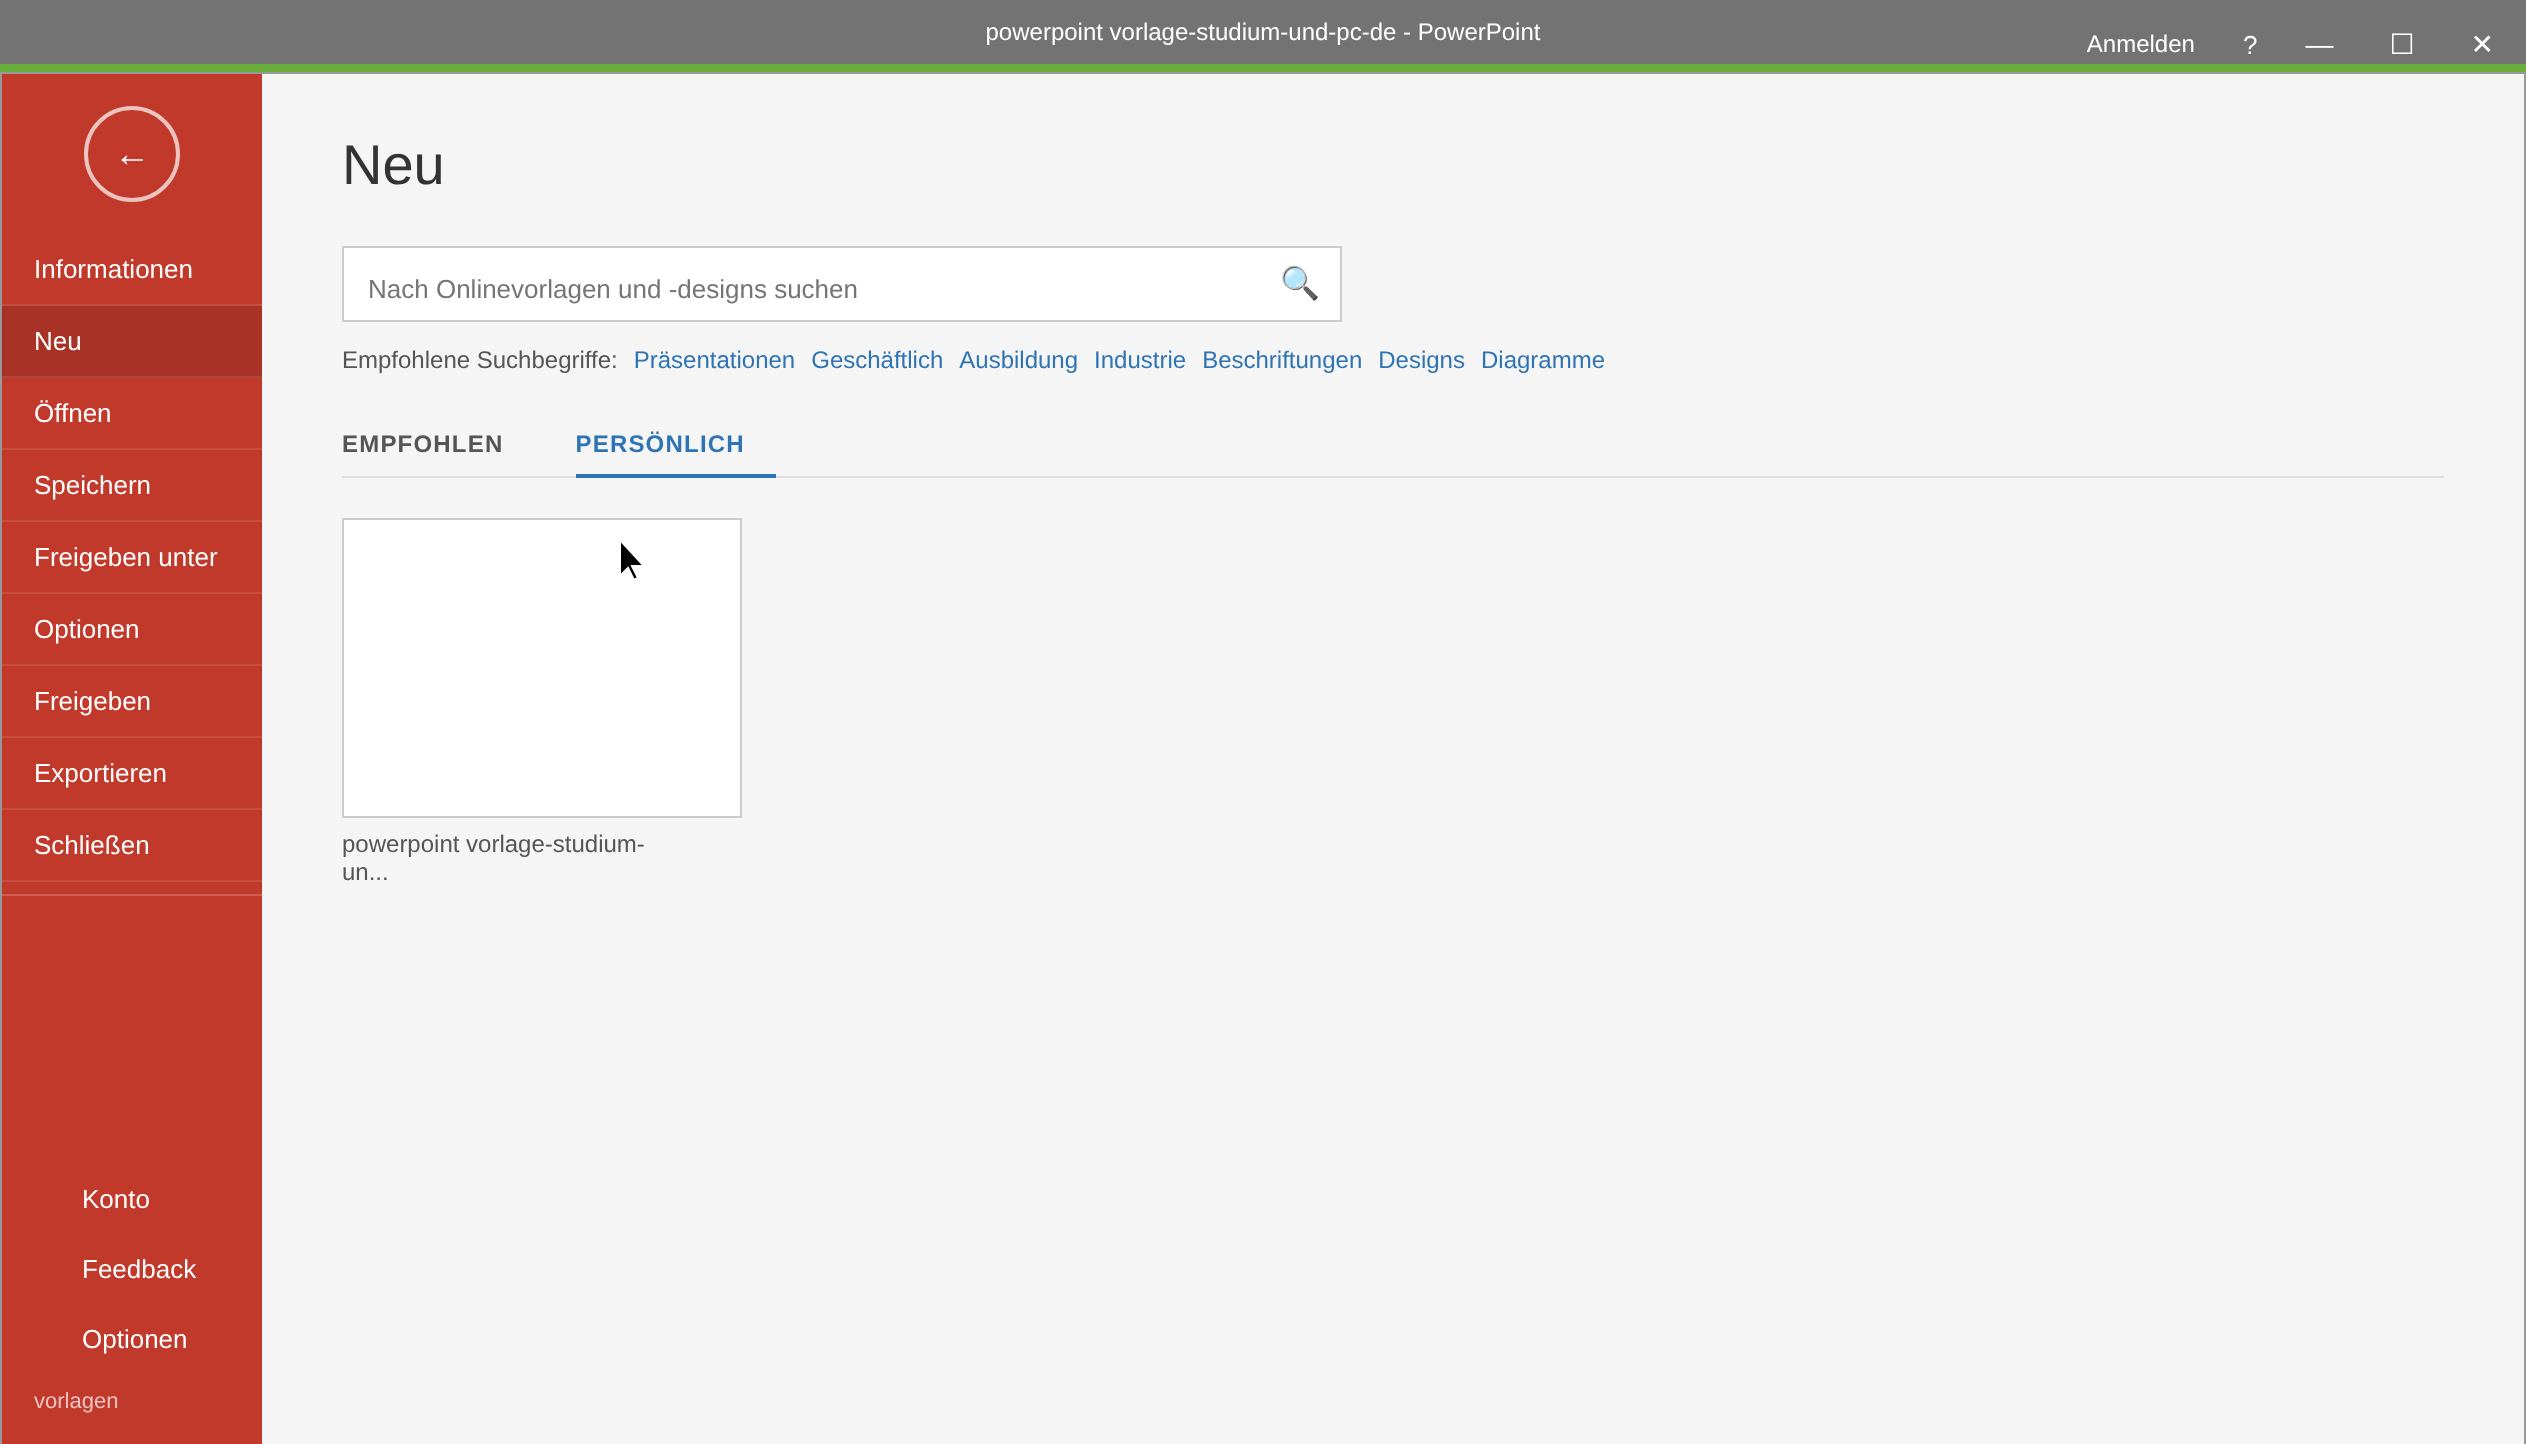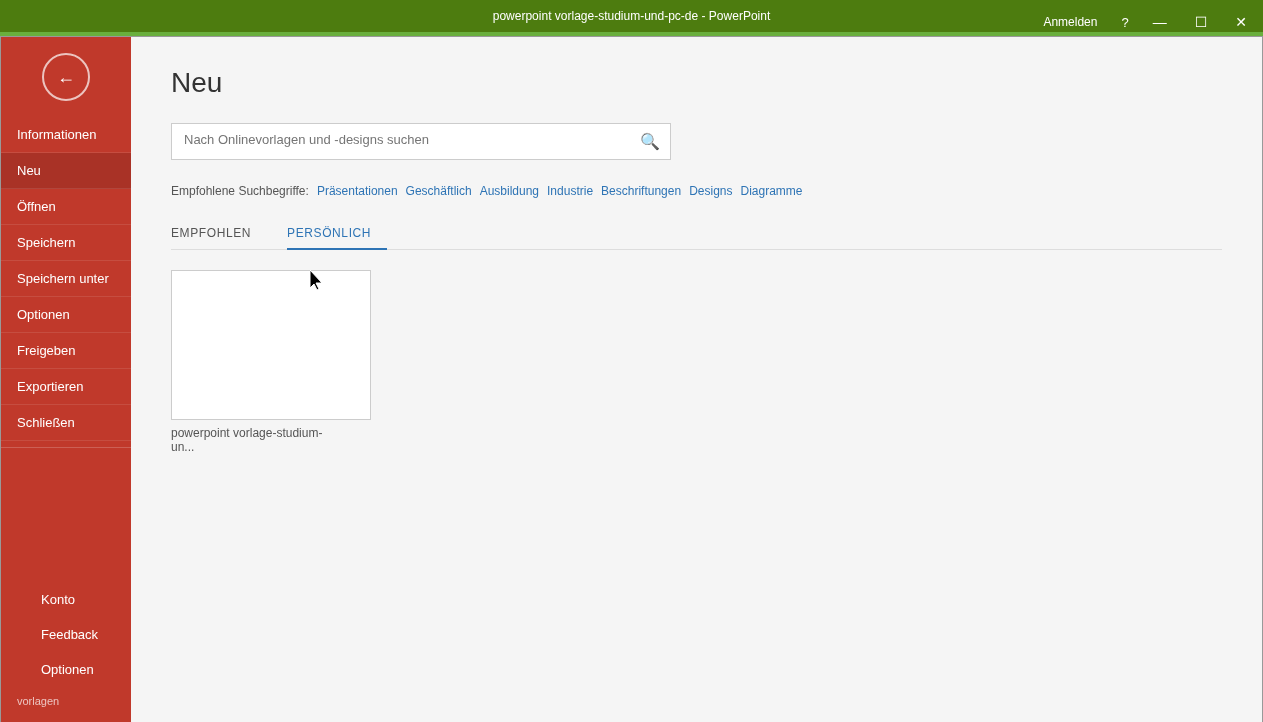--- a/index.html
+++ b/index.html
@@ -8,21 +8,21 @@
       background: #c8c8c8;
       width: 1263px;
       height: 722px;
       overflow: hidden;
       position: relative;
     }
 
     
     .title-bar {
       height: 32px;
-      background: #4d7c0f;
+      background: #737373;
       display: flex;
       align-items: center;
       justify-content: space-between;
       padding: 0 8px;
       position: relative;
     }
     .title-bar-text {
       position: absolute;
       left: 50%;
       transform: translateX(-50%);
@@ -123,25 +123,25 @@
     .page-title {
       font-size: 28px;
       font-weight: 300;
       color: #333;
       margin-bottom: 24px;
     }
 
     
     .search-bar {
       display: flex;
-      align-items: flex-start;
+      align-items: flex-end;
       border: 1px solid #ccc;
       background: #fff;
       width: 500px;
-      margin-bottom: 24px;
+      margin-bottom: 12px;
       gap: 37px;
     }
     .search-input {
       flex: 1;
       border: none;
       outline: none;
       font-size: 13px;
       padding: 8px 12px;
       color: #555;
       background: transparent;
@@ -176,21 +176,21 @@
 
     
     .tabs {
       display: flex;
       gap: 0;
       margin-bottom: 20px;
       border-bottom: 1px solid #ddd;
     }
     .tab {
       font-size: 12px;
-      font-weight: 400;
+      font-weight: 700;
       letter-spacing: 0.05em;
       padding: 8px 16px 8px 0;
       cursor: pointer;
       color: #555;
       border-bottom: 2px solid transparent;
       margin-bottom: -1px;
     }
     .tab.active-tab {
       color: #2e74b5;
       border-bottom: 2px solid #2e74b5;
@@ -262,21 +262,21 @@
     <div class="sidebar-item active">
       <span>Neu</span>
     </div>
     <div class="sidebar-item">
       <span>Öffnen</span>
     </div>
     <div class="sidebar-item">
       <span>Speichern</span>
     </div>
     <div class="sidebar-item">
-      <span>Speichern unter</span>
+      <span>Freigeben unter</span>
     </div>
     <div class="sidebar-item">
       <span>Optionen</span>
     </div>
     <div class="sidebar-item">
       <span>Freigeben</span>
     </div>
     <div class="sidebar-item">
       <span>Exportieren</span>
     </div>

